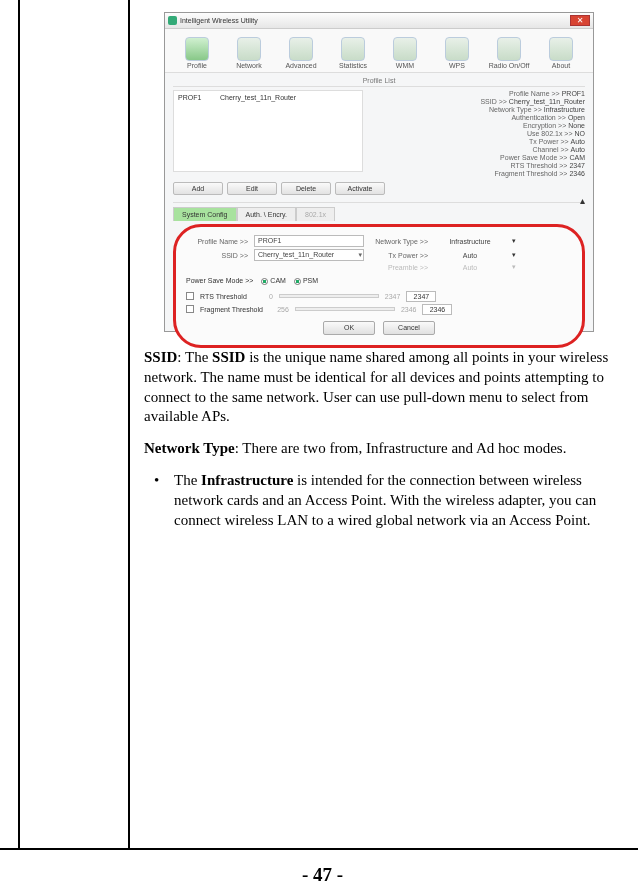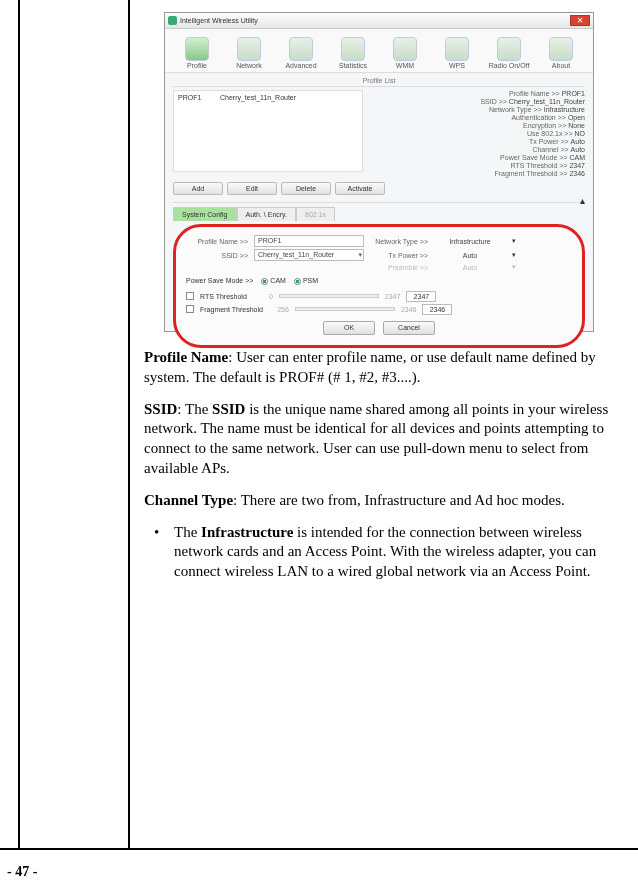--- a/index.html
+++ b/index.html
@@ -27,23 +27,24 @@
     border-left: 2px solid #000;
     border-right: 2px solid #000;
     flex-shrink: 0;
   }
   .right-col {
     flex: 1;
     padding: 12px 6px 12px 14px;
     overflow: hidden;
   }
   .page-number {
+    text-align: center;
     font-weight: bold;
     padding-top: 14px;
-    font-size: 14px;
+    font-size: 19px;
     padding-left: 7px;
   }
 
   
   .app-window {
     width: 430px;
     height: 320px;
     border: 1px solid #999;
     background: #f5f6f7;
     font-family: Tahoma, Arial, sans-serif;
@@ -272,27 +273,24 @@
             <div class="okcancel">
               <div class="b">OK</div>
               <div class="b">Cancel</div>
             </div>
           </div>
         </div>
       </div>
 
       <div class="doc">
         <p>
-          <b>Profile Name</b><span>: User can enter profile name, or use default name defined by system. The default is PROF# (# 1, #2, #3....).</span>
-        </p>
-        <p>
           <b>SSID</b><span>: The </span><b>SSID</b><span> is the unique name shared among all points in your wireless network. The name must be identical for all devices and points attempting to connect to the same network. User can use pull-down menu to select from available APs.</span>
         </p>
         <p>
-          <b>Channel Type</b><span>: There are two from, Infrastructure and Ad hoc modes.</span>
+          <b>Network Type</b><span>: There are two from, Infrastructure and Ad hoc modes.</span>
         </p>
         <ul>
           <li>
             <span>The </span><b>Infrastructure</b><span> is intended for the connection between wireless network cards and an Access Point. With the wireless adapter, you can connect wireless LAN to a wired global network via an Access Point.</span>
           </li>
         </ul>
       </div>
 
     </div>
   </div>

